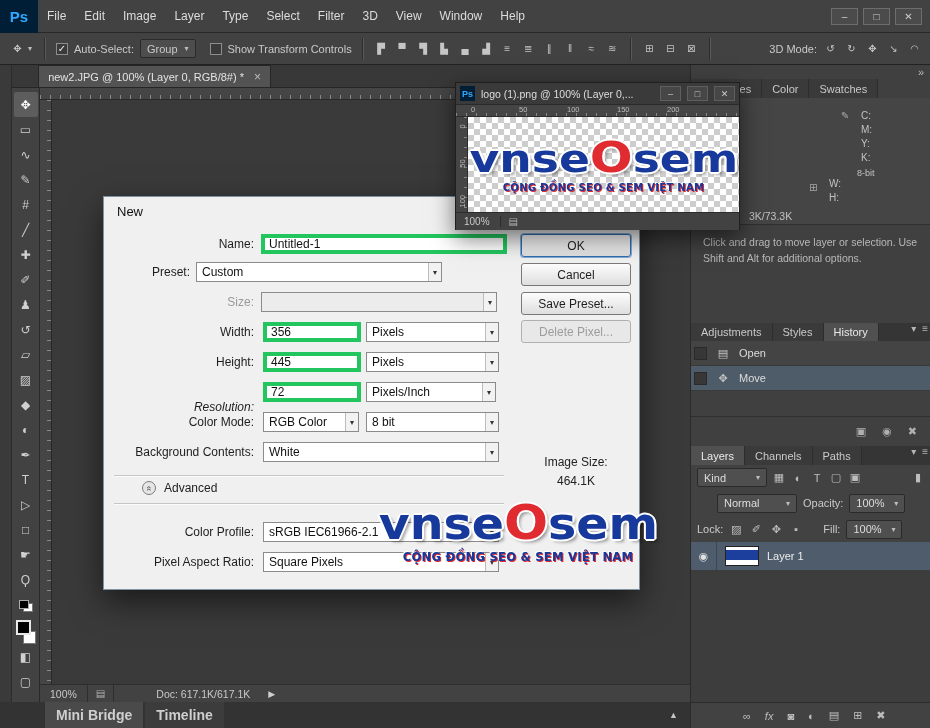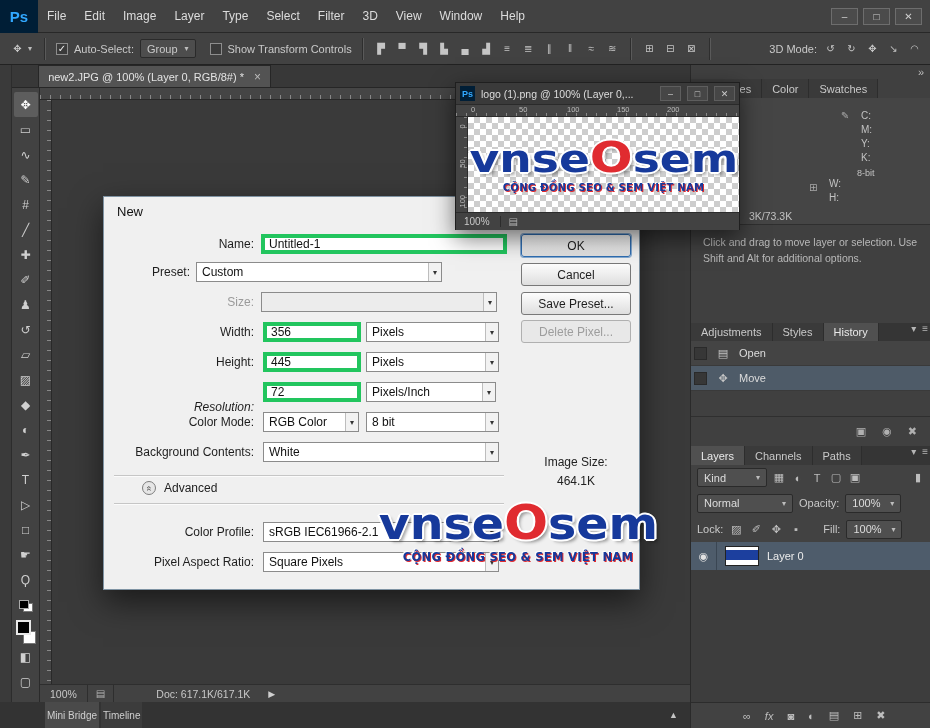--- a/index.html
+++ b/index.html
@@ -43,21 +43,21 @@
 #canvas{position:absolute;left:52px;top:100px;width:638px;height:584px;background:#3a3a3a;}
 #ruler-top{position:absolute;left:40px;top:88px;width:650px;height:12px;background:#454545;border-bottom:1px solid #292929;background-image:repeating-linear-gradient(90deg,rgba(190,190,190,.55) 0 1px,transparent 1px 10px);background-size:100% 5px;background-position:0 7px;background-repeat:no-repeat;}
 #ruler-left{position:absolute;left:40px;top:100px;width:12px;height:584px;background:#454545;border-right:1px solid #292929;background-image:repeating-linear-gradient(180deg,rgba(190,190,190,.55) 0 1px,transparent 1px 10px);background-size:5px 100%;background-position:7px 0;background-repeat:no-repeat;}
 #ruler-corner{position:absolute;left:40px;top:88px;width:12px;height:12px;background:#454545;border-right:1px solid #292929;border-bottom:1px solid #292929;}
 #doc-status{position:absolute;left:40px;top:684px;width:650px;height:18px;background:#424242;border-top:1px solid #2e2e2e;display:flex;align-items:center;font-size:10.5px;color:#c8c8c8;}
 .zoom-box{height:100%;display:flex;align-items:center;padding:0 10px;border-right:1px solid #2e2e2e;}
 .status-ic{padding:0 8px;color:#b5b5b5;font-size:10px;border-right:1px solid #2e2e2e;height:100%;display:flex;align-items:center;}
 
 
 #bottombar{position:absolute;left:0;top:702px;width:690px;height:26px;background:#333;display:flex;align-items:center;}
-.bottom-tab{height:26px;display:flex;align-items:center;padding:0 2px;font-size:10px;color:#cfcfcf;}
+.bottom-tab{height:26px;display:flex;align-items:center;padding:0 11px;font-size:14px;color:#cfcfcf;font-weight:bold;}
 .bottom-tab.active{background:#4a4a4a;}
 .bottom-tab.inactive{background:#3c3c3c;margin-left:2px;}
 
 
 #rightcol{position:absolute;left:690px;top:65px;width:240px;height:663px;background:#404040;border-left:1px solid #2a2a2a;}
 .rc{position:absolute;left:0;width:240px;}
 .panel-tab{padding:0 10px;height:100%;font-size:11px;color:#c9c9c9;display:flex;align-items:center;background:#3a3a3a;border-right:1px solid #2d2d2d;}
 .panel-tab.active{background:#505050;color:#e9e9e9;}
 .pm{margin-left:auto;color:#b5b5b5;font-size:10px;padding:0 3px;}
 .il{position:absolute;font-size:10px;color:#c2c2c2;}
@@ -303,21 +303,21 @@
         <span class="dd-arr" style="margin-left:auto;">▾</span>
       </div>
       <span class="lic">▦</span>
       <span class="lic">◐</span>
       <span class="lic">T</span>
       <span class="lic">▢</span>
       <span class="lic">▣</span>
       <span class="lic" style="margin-left:auto;">▮</span>
     </div>
     <div class="rc" style="top:425px;height:26px;background:#424242;display:flex;align-items:center;gap:6px;padding:0 6px;">
-      <div class="ldd" style="width:96px;">
+      <div class="ldd" style="width:80px;margin-left:20px;">
         <span>Normal</span>
         <span class="dd-arr" style="margin-left:auto;">▾</span>
       </div>
       <span class="llabel">Opacity:</span>
       <div class="ldd" style="width:56px;">
         <span>100%</span>
         <span class="dd-arr" style="margin-left:auto;">▾</span>
       </div>
     </div>
     <div class="rc" style="top:451px;height:26px;background:#424242;display:flex;align-items:center;gap:6px;padding:0 6px;">
@@ -328,21 +328,21 @@
       <span class="lic">▪</span>
       <span class="llabel" style="margin-left:14px;">Fill:</span>
       <div class="ldd" style="width:56px;">
         <span>100%</span>
         <span class="dd-arr" style="margin-left:auto;">▾</span>
       </div>
     </div>
     <div class="rc llayer-row" style="top:477px;height:28px;">
       <span class="eye-cell">◉</span>
       <span class="lthumb"></span>
-      <span style="font-size:11px;color:#ececec;">Layer 0</span>
+      <span style="font-size:11px;color:#ececec;">Layer 1</span>
     </div>
     <div class="rc" style="top:505px;height:132px;background:#3d3d3d;"></div>
     <div class="rc lfooter" style="top:637px;height:26px;">
       <span>∞</span>
       <span style="font-style:italic;">fx</span>
       <span>◙</span>
       <span>◐</span>
       <span>▤</span>
       <span>⊞</span>
       <span>✖</span>

